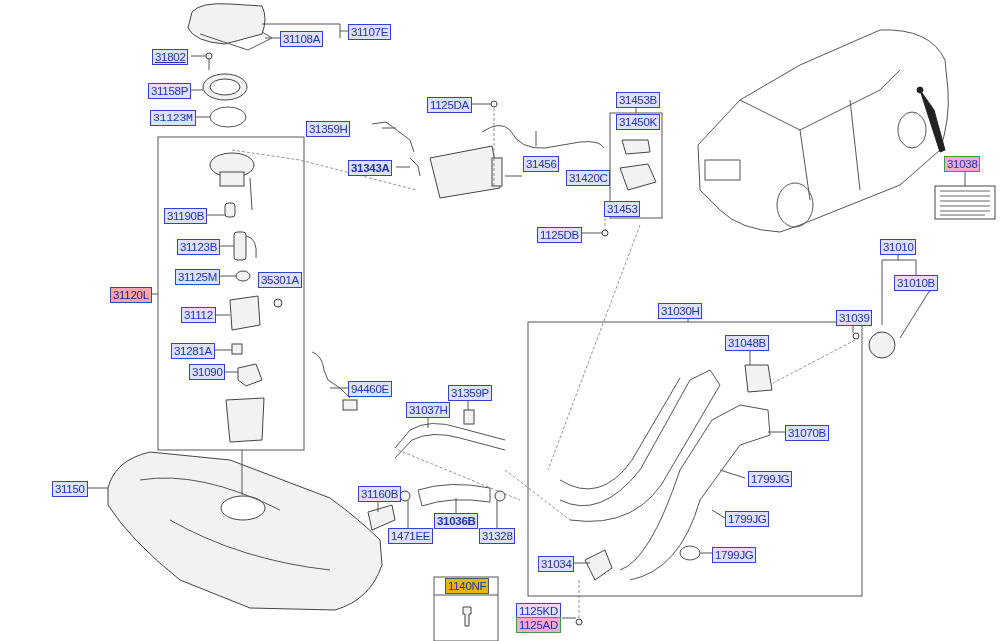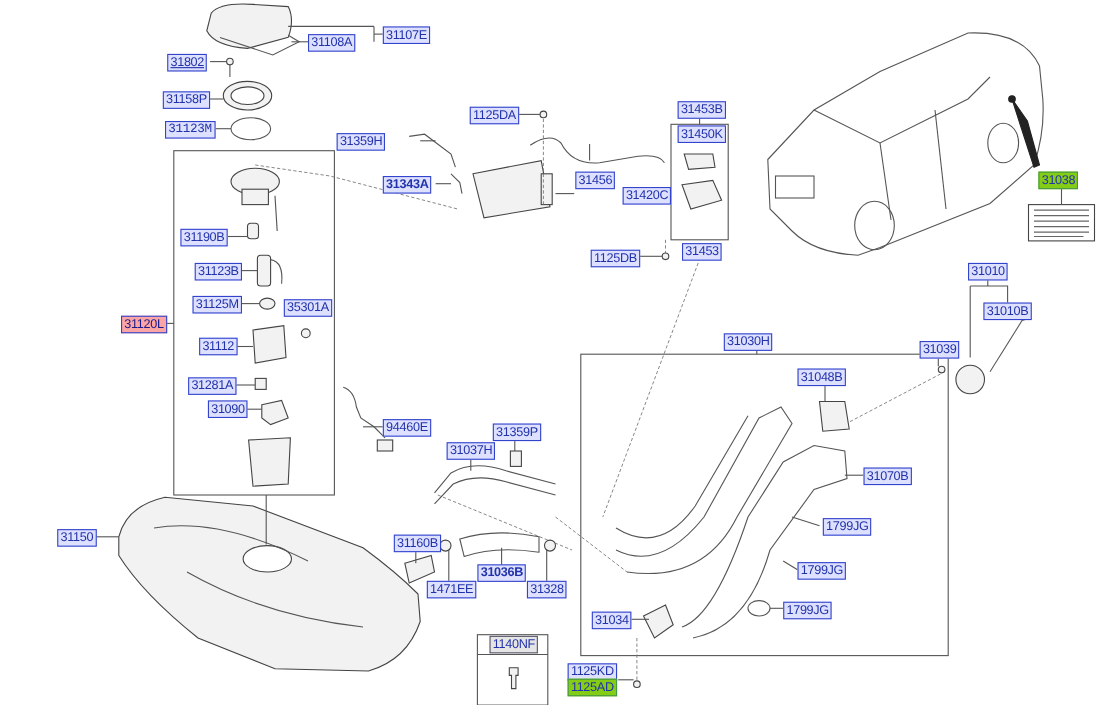--- a/index.html
+++ b/index.html
@@ -1,21 +1,21 @@
 <!DOCTYPE html>
 <html><head>
 <meta charset="utf-8">
 <style>
   html,body{margin:0;padding:0;background:#fff;}
   body{width:1000px;height:641px;position:relative;overflow:hidden;font-family:"Liberation Sans",sans-serif;}
   #diagram{position:absolute;left:0;top:0;width:1000px;height:641px;}
   .lbl{position:absolute;height:14px;line-height:14px;font-size:11.5px;color:#2233aa;background:#dde0ff;border:1px solid #3344cc;padding:0 2px;white-space:nowrap;letter-spacing:-0.3px;cursor:pointer;}
   .lbl.sel{background:#fca5a5;color:#1a1a88;}
-  .lbl.green{border-color:#449944;background:#84cc16;}
-  .lbl.plain{background:#e5e5e5;border-color:#556;}
+  .lbl.green{border-color:#449944;background:#f9a8d4;}
+  .lbl.plain{background:#eab308;border-color:#556;}
   svg .ln{stroke:#555;stroke-width:1;fill:none;}
   svg .dash{stroke:#777;stroke-width:0.8;fill:none;stroke-dasharray:3 2;}
   svg .part{stroke:#444;stroke-width:1;fill:#f2f2f2;}
   svg .dark{stroke:#222;fill:#222;}
 </style>
 </head>
 <body>
 
 <svg id="diagram" viewBox="0 0 1000 641">
 
@@ -172,21 +172,21 @@
 <div class="lbl" style="left:152px;top:49px;text-decoration:underline;">31802</div>
 <div class="lbl" style="left:148px;top:83px;">31158P</div>
 <div class="lbl" style="left:150px;top:110px;font-family:Liberation Mono, monospace;">31123M</div>
 <div class="lbl" style="left:306px;top:121px;">31359H</div>
 <div class="lbl" style="left:427px;top:97px;">1125DA</div>
 <div class="lbl" style="left:523px;top:124px;margin-top:32px;">31456</div>
 <div class="lbl" style="left:348px;top:160px;font-weight:bold;">31343A</div>
 <div class="lbl" style="left:522px;top:170px;margin-left:44px;">31420C</div>
 <div class="lbl" style="left:616px;top:92px;">31453B</div>
 <div class="lbl" style="left:616px;top:114px;">31450K</div>
-<div class="lbl" style="left:620px;top:201px;margin-top:20px;">31453</div>
+<div class="lbl" style="left:604px;top:201px;">31453</div>
 <div class="lbl" style="left:537px;top:227px;">1125DB</div>
 <div class="lbl" style="left:164px;top:208px;">31190B</div>
 <div class="lbl" style="left:177px;top:239px;">31123B</div>
 <div class="lbl" style="left:175px;top:269px;">31125M</div>
 <div class="lbl" style="left:258px;top:272px;">35301A</div>
 <div class="lbl sel" style="left:110px;top:287px;">31120L</div>
 <div class="lbl" style="left:181px;top:307px;">31112</div>
 <div class="lbl" style="left:171px;top:343px;">31281A</div>
 <div class="lbl" style="left:189px;top:364px;">31090</div>
 <div class="lbl" style="left:348px;top:381px;">94460E</div>

